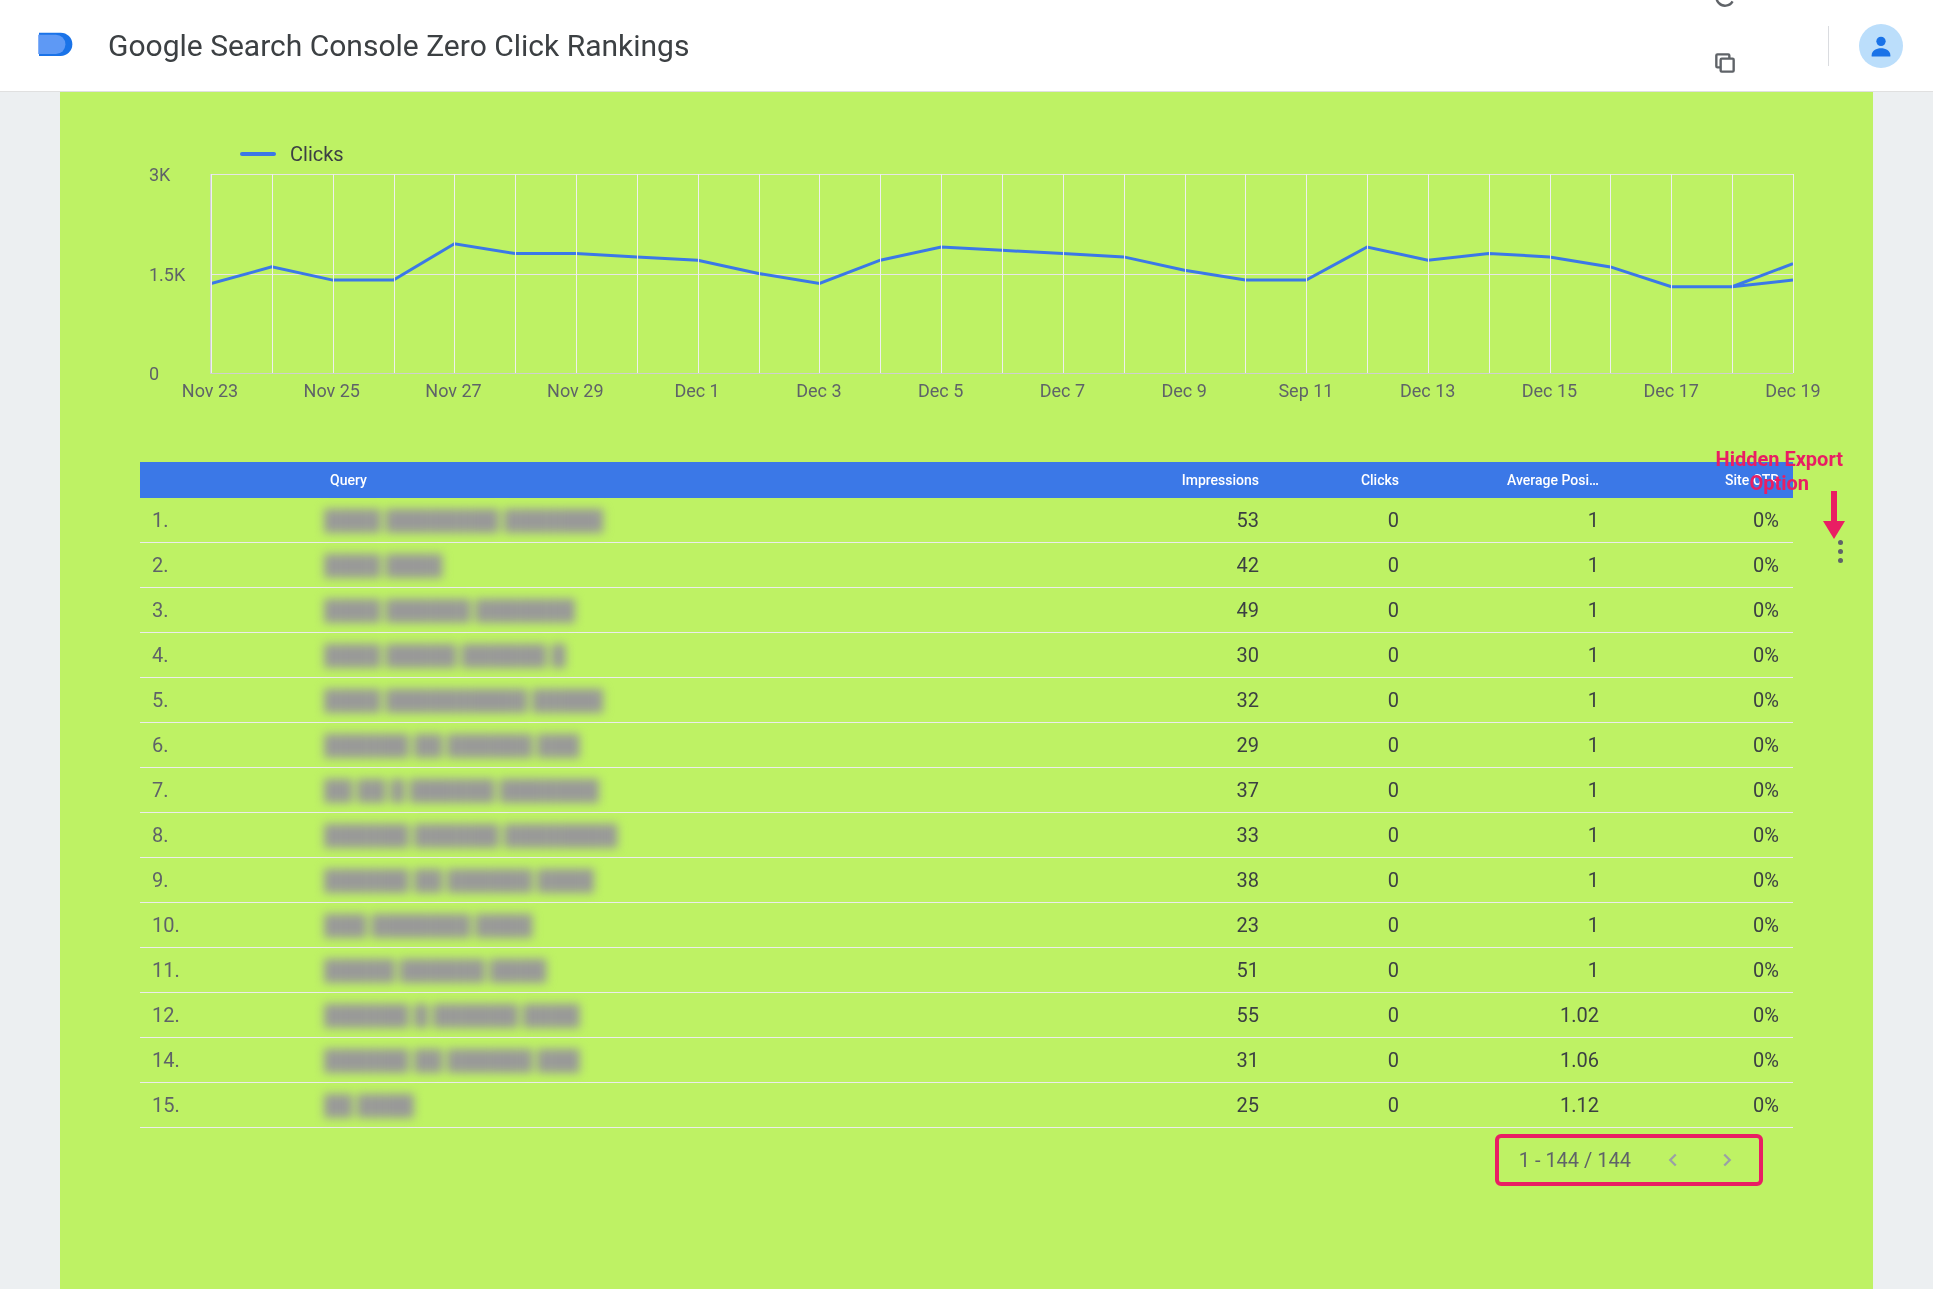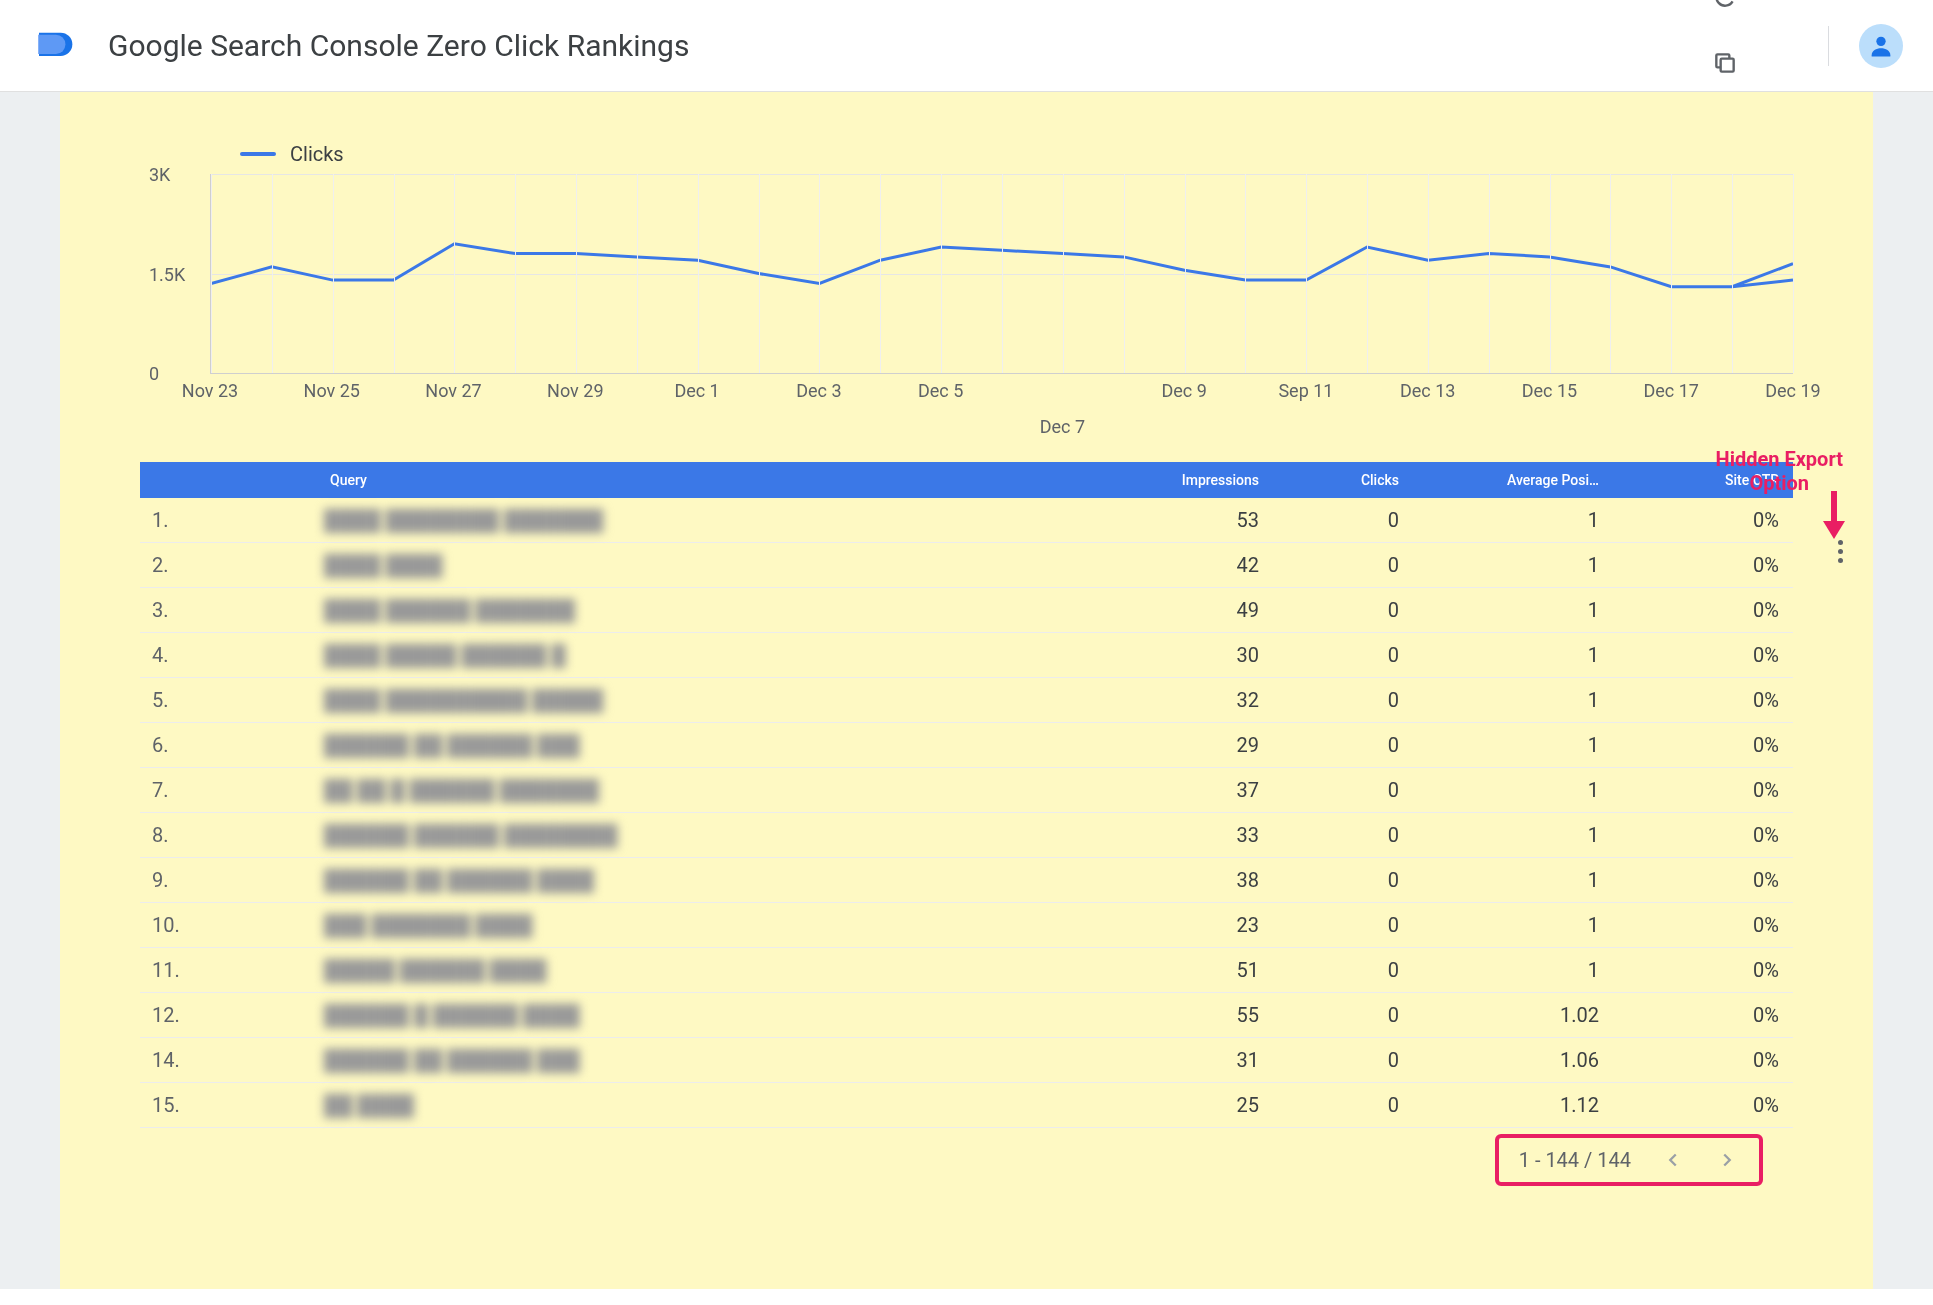--- a/index.html
+++ b/index.html
@@ -25,21 +25,21 @@
   .vdiv { width: 1px; height: 40px; background: #dadce0; margin: 0 30px; }
   .avatar {
     width: 44px; height: 44px; border-radius: 50%; background: #bbdefb;
     display: flex; align-items: center; justify-content: center; cursor: pointer;
   }
   .avatar svg { width: 28px; height: 28px; }
 
   
   .canvas-wrap { background: #eceff1; padding: 0; height: calc(100% - 108px); overflow: hidden; }
   .canvas {
-    background: #fef9c3; margin: 0 60px; height: 100%; padding: 50px 50px 20px 50px;
+    background: #bef264; margin: 0 60px; height: 100%; padding: 50px 50px 20px 50px;
     position: relative;
   }
 
   
   .chart { position: relative; height: 270px; margin: 0 30px 50px 30px; }
   .legend { display: flex; align-items: center; gap: 14px; margin-left: 100px; margin-bottom: 8px; }
   .legend-swatch { width: 36px; height: 4px; background: #3b78e7; border-radius: 2px; }
   .legend-label { font-size: 20px; color: #3c4043; }
   .plot-area { position: relative; height: 200px; margin-left: 70px; border-left: 1px solid #cfcfcf; border-bottom: 1px solid #cfcfcf; }
   .ytick { position: absolute; left: -62px; font-size: 18px; color: #5f6368; transform: translateY(-50%); }
@@ -189,21 +189,21 @@
           <div class="grid-v" style="left: 100%;"></div>
         </div>
       <div id="xticks-container" style="position:relative; margin-left:70px; height:26px; margin-top:6px;">
           <div class="xtick" style="left: 0%;">Nov 23</div>
           <div class="xtick" style="left: 7.69231%;">Nov 25</div>
           <div class="xtick" style="left: 15.3846%;">Nov 27</div>
           <div class="xtick" style="left: 23.0769%;">Nov 29</div>
           <div class="xtick" style="left: 30.7692%;">Dec 1</div>
           <div class="xtick" style="left: 38.4615%;">Dec 3</div>
           <div class="xtick" style="left: 46.1538%;">Dec 5</div>
-          <div class="xtick" style="left: 53.8462%; margin-top: 36px;">Dec 7</div>
+          <div class="xtick" style="left: 53.8462%;">Dec 7</div>
           <div class="xtick" style="left: 61.5385%;">Dec 9</div>
           <div class="xtick" style="left: 69.2308%;">Sep 11</div>
           <div class="xtick" style="left: 76.9231%;">Dec 13</div>
           <div class="xtick" style="left: 84.6154%;">Dec 15</div>
           <div class="xtick" style="left: 92.3077%; text-align: right;">Dec 17</div>
           <div class="xtick" style="left: 100%;">Dec 19</div>
         </div>
     </div>
 
     <div class="annotation" style="top:355px; right:30px;">

